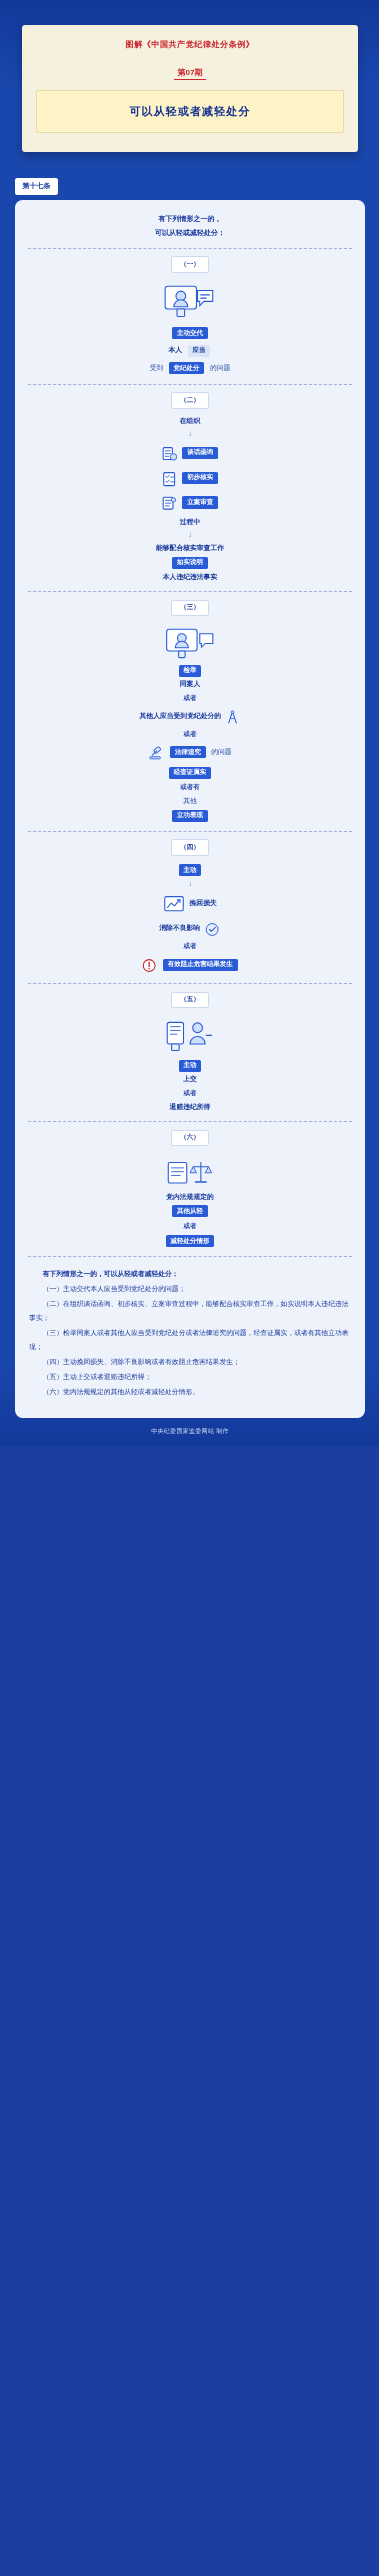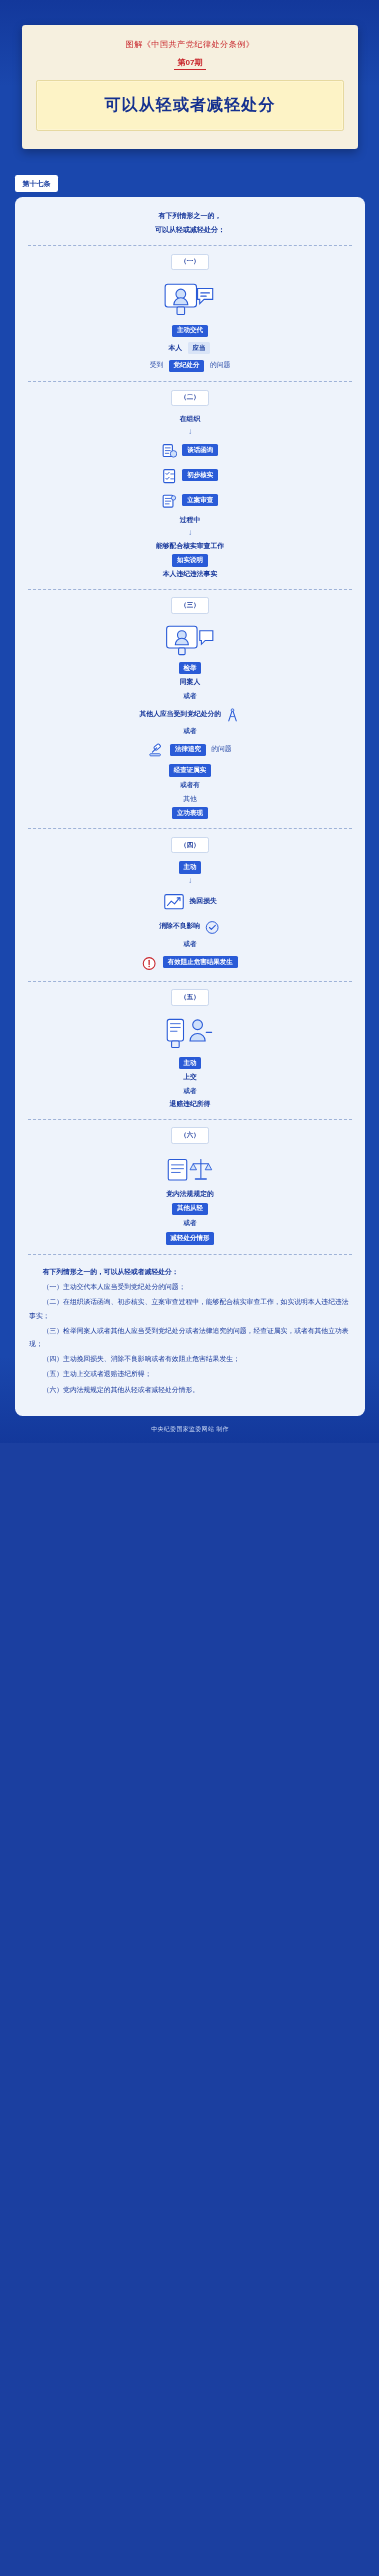--- a/index.html
+++ b/index.html
@@ -42,24 +42,24 @@
     position: absolute;
     left: -14px; top: 14px;
     width: 12px; bottom: 14px;
     background: #dfd6bd;
     border-radius: 3.3px 0 0 3.3px;
     z-index: -2;
   }
   .series-line {
     text-align: center;
     color: #c8262c;
-    font-weight: normal;
+    font-weight: bold;
     font-size: 8.1px;
     letter-spacing: 0.5px;
-    margin-bottom: 7px;
+    margin-bottom: 17px;
   }
   .issue-no {
     text-align: center;
     color: #c8262c;
     font-weight: bold;
     font-size: 8.1px;
     margin-bottom: 9.8px;
   }
   .issue-no span {
     display: inline-block;
@@ -71,21 +71,21 @@
     background: #fdf3c6;
     border: 0.5px solid #e6d9a0;
     border-radius: 2.2px;
     padding: 12px 7.6px 13px 7.6px;
     box-shadow: inset 0 0 0 0.5px #fff8dd;
   }
   .title-box .t-line {
     text-align: center;
     color: #14308f;
     font-weight: bold;
-    font-size: 16px;
+    font-size: 11px;
     letter-spacing: 1.1px;
     line-height: 1.5;
   }
 
   
   .body-wrap { padding: 9.8px 15px 0 15px; }
   .article-tag {
     display: inline-block;
     background: #ffffff;
     color: #1b3fa0;

